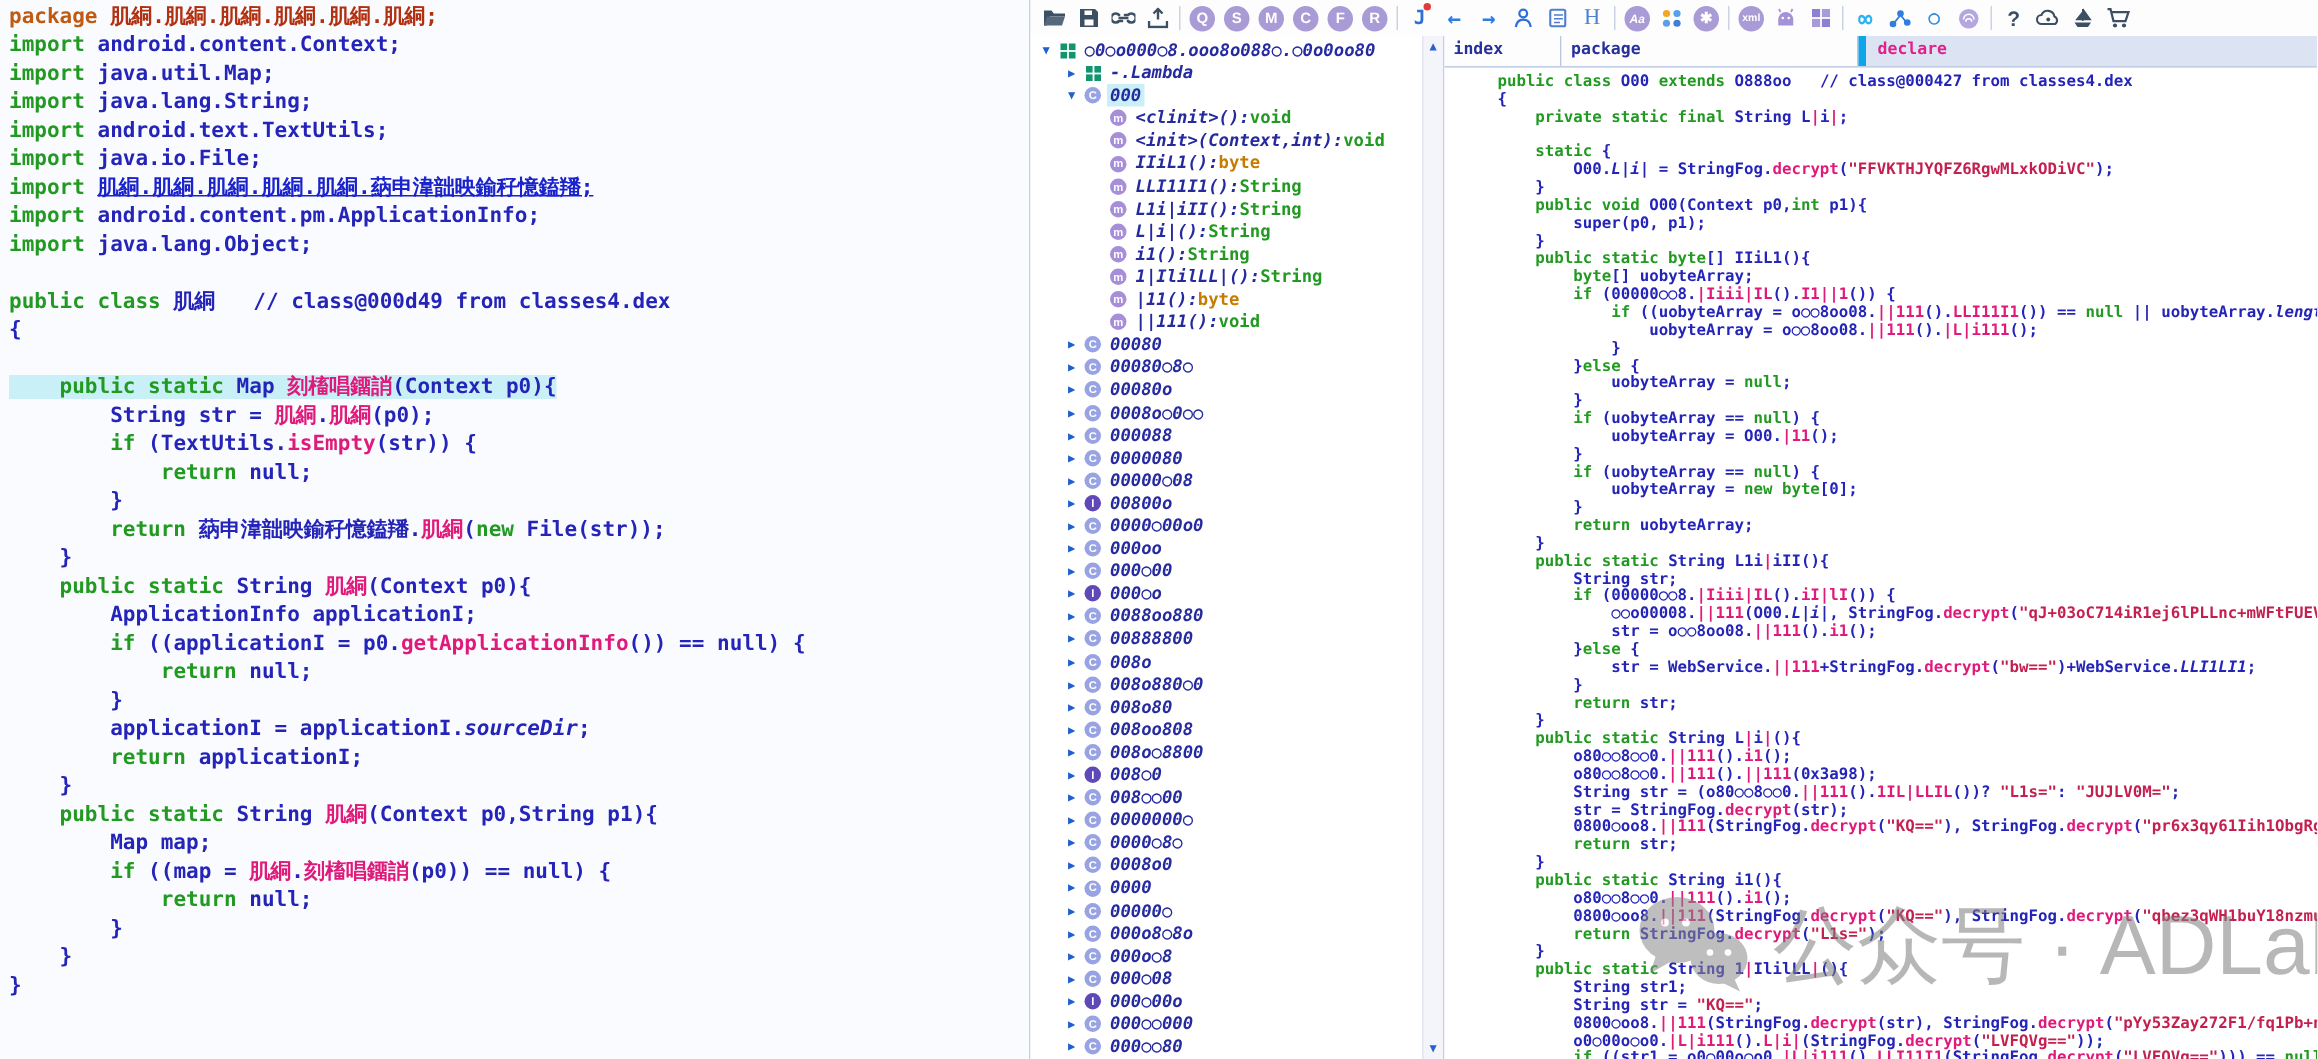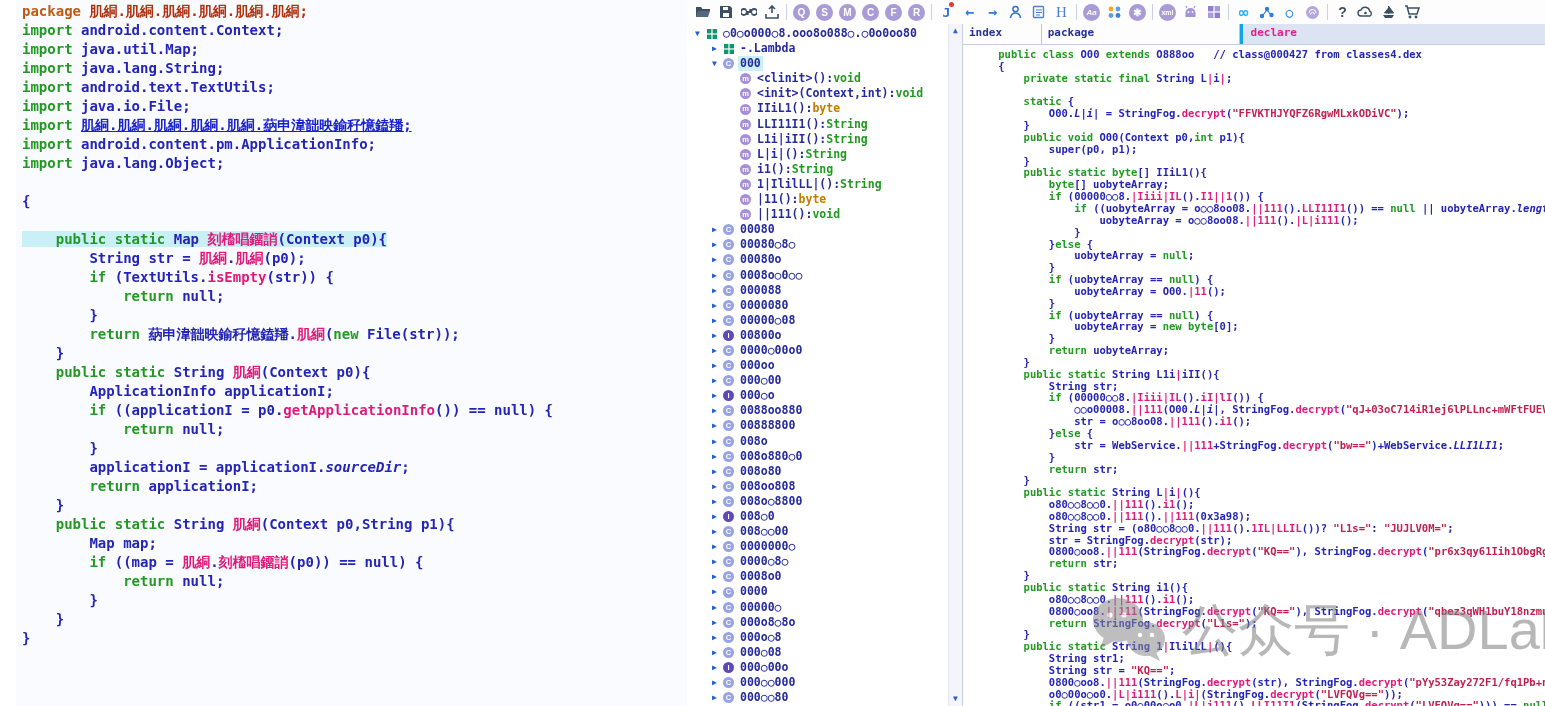--- a/index.html
+++ b/index.html
@@ -1,20 +1,20 @@
 <!DOCTYPE html>
 <html><head>
 <meta charset="utf-8">
 <style>
   html,body{margin:0;padding:0;background:#fff;}
   #app{position:relative;width:1545px;height:706px;overflow:hidden;background:#fff;
        font-family:"DejaVu Sans Mono","DejaVu Sans",monospace;}
   
   #left-panel{position:absolute;left:0;top:0;width:686px;height:706px;background:#f9fbfe;
-      border-right:1px solid #c6d0e2;overflow:hidden;margin-left:16px;}
+      border-right:1px solid #c6d0e2;overflow:hidden;}
   #left-code{padding:2px 0 0 6px;font-size:14px;font-weight:bold;}
   #left-code .cl{height:19px;line-height:19px;white-space:pre;}
   
   #toolbar{position:absolute;left:687px;top:0;width:858px;height:24px;background:#fdfdfe;
       border-bottom:1px solid #dde3ee;display:flex;align-items:center;padding-left:4px;}
   .tbi{display:inline-flex;align-items:center;justify-content:center;width:23px;height:22px;cursor:pointer;}
   .tbsep{width:1px;height:16px;background:#c9d3e4;margin:0 3px;}
   .circ{display:inline-flex;align-items:center;justify-content:center;width:17px;height:17px;
       border-radius:50%;background:#a89bd6;color:#fff;font-size:10px;font-weight:bold;
       font-family:"Liberation Sans",sans-serif;}
@@ -41,35 +41,35 @@
   .tlabel.hl{background:#c9eff7;}
   #tree-scroll{position:absolute;right:0;top:0;width:13px;height:682px;background:#f3f5fa;border-left:1px solid #e1e6f0;}
   .scr-btn{position:absolute;left:0;width:13px;height:14px;font-size:8px;color:#2b5fd0;text-align:center;line-height:14px;cursor:pointer;}
   
   #right-panel{position:absolute;left:963px;top:24px;width:582px;height:682px;background:#fff;overflow:hidden;}
   #tabbar{height:20px;background:#dce4f3;border-bottom:1px solid #c3cee4;display:flex;align-items:stretch;
       font-size:11px;font-weight:600;color:#25309a;}
   .tabcell{background:#fdfdfe;border-right:1px solid #b9c6e0;padding:2px 6px 0 6px;cursor:pointer;}
   .tabcell.c1{width:66px;}
   .tabcell.c2{width:186px;}
-  .tab-declare{padding:2px 6px 0 8px;color:#e0218a;border-left:3px solid #0ea5e9;margin-left:0;cursor:pointer;}
+  .tab-declare{padding:2px 6px 0 8px;color:#e0218a;border-left:5px solid #0ea5e9;margin-left:0;cursor:pointer;}
   .tab-spacer{flex:1;}
   #right-code{padding:4px 0 0 10px;font-size:10.5px;font-weight:600;}
   #right-code .cl{height:11.85px;line-height:11.85px;white-space:pre;}
   
   .sg-g{color:#229a22;}
   .sg-b{color:#2424b8;}
   .sg-p{color:#e01a7a;}
   .sg-s{color:#c32050;}
   .sg-i{color:#2424b8;font-style:italic;}
   .sg-o{color:#c67c00;}
   .sg-pk{color:#c05a12;}
   .sg-r{color:#b13010;}
   .sg-u{color:#1a22cc;text-decoration:underline;}
-  .sg-tb{color:#252a9e;}
+  .sg-tb{color:#252a9e;font-style:italic;}
   .hl{background:#c9eff7;}
   
   #watermark{position:absolute;left:1090px;top:593px;display:flex;align-items:center;gap:14px;
       opacity:.55;pointer-events:none;z-index:5;}
   #watermark .wm-text{font-family:"Liberation Sans","DejaVu Sans",sans-serif;font-size:56px;color:#7e7e7e;white-space:nowrap;}
 </style>
 </head>
 <body>
 
 <div id="app">
@@ -78,20 +78,21 @@
         <div class="cl"><span><span class="sg-pk">package </span><span class="sg-r">肌絧.肌絧.肌絧.肌絧.肌絧.肌絧;</span></span></div>
         <div class="cl"><span><span class="sg-g">import </span><span class="sg-b">android.content.Context;</span></span></div>
         <div class="cl"><span><span class="sg-g">import </span><span class="sg-b">java.util.Map;</span></span></div>
         <div class="cl"><span><span class="sg-g">import </span><span class="sg-b">java.lang.String;</span></span></div>
         <div class="cl"><span><span class="sg-g">import </span><span class="sg-b">android.text.TextUtils;</span></span></div>
         <div class="cl"><span><span class="sg-g">import </span><span class="sg-b">java.io.File;</span></span></div>
         <div class="cl"><span><span class="sg-g">import </span><span class="sg-u">肌絧.肌絧.肌絧.肌絧.肌絧.蒳申湋韷映鍮秄憶鎑羳;</span></span></div>
         <div class="cl"><span><span class="sg-g">import </span><span class="sg-b">android.content.pm.ApplicationInfo;</span></span></div>
         <div class="cl"><span><span class="sg-g">import </span><span class="sg-b">java.lang.Object;</span></span></div>
         <div class="cl"><span></span></div>
+        <div class="cl"><span><span class="sg-g">public class </span><span class="sg-b">肌絧   // class@000d49 from classes4.dex</span></span></div>
         <div class="cl"><span><span class="sg-b">{</span></span></div>
         <div class="cl"><span></span></div>
         <div class="cl"><span class="hl"><span class="sg-b">    </span><span class="sg-g">public static </span><span class="sg-b">Map </span><span class="sg-p">刻槒唱鐂誚</span><span class="sg-b">(Context p0){</span></span></div>
         <div class="cl"><span><span class="sg-b">        String str = </span><span class="sg-p">肌絧</span><span class="sg-b">.</span><span class="sg-p">肌絧</span><span class="sg-b">(p0);</span></span></div>
         <div class="cl"><span><span class="sg-b">        </span><span class="sg-g">if </span><span class="sg-b">(TextUtils.</span><span class="sg-p">isEmpty</span><span class="sg-b">(str)) {</span></span></div>
         <div class="cl"><span><span class="sg-b">            </span><span class="sg-g">return </span><span class="sg-b">null;</span></span></div>
         <div class="cl"><span><span class="sg-b">        }</span></span></div>
         <div class="cl"><span><span class="sg-b">        </span><span class="sg-g">return </span><span class="sg-b">蒳申湋韷映鍮秄憶鎑羳.</span><span class="sg-p">肌絧</span><span class="sg-b">(</span><span class="sg-g">new </span><span class="sg-b">File(str));</span></span></div>
         <div class="cl"><span><span class="sg-b">    }</span></span></div>
         <div class="cl"><span><span class="sg-b">    </span><span class="sg-g">public static </span><span class="sg-b">String </span><span class="sg-p">肌絧</span><span class="sg-b">(Context p0){</span></span></div>

